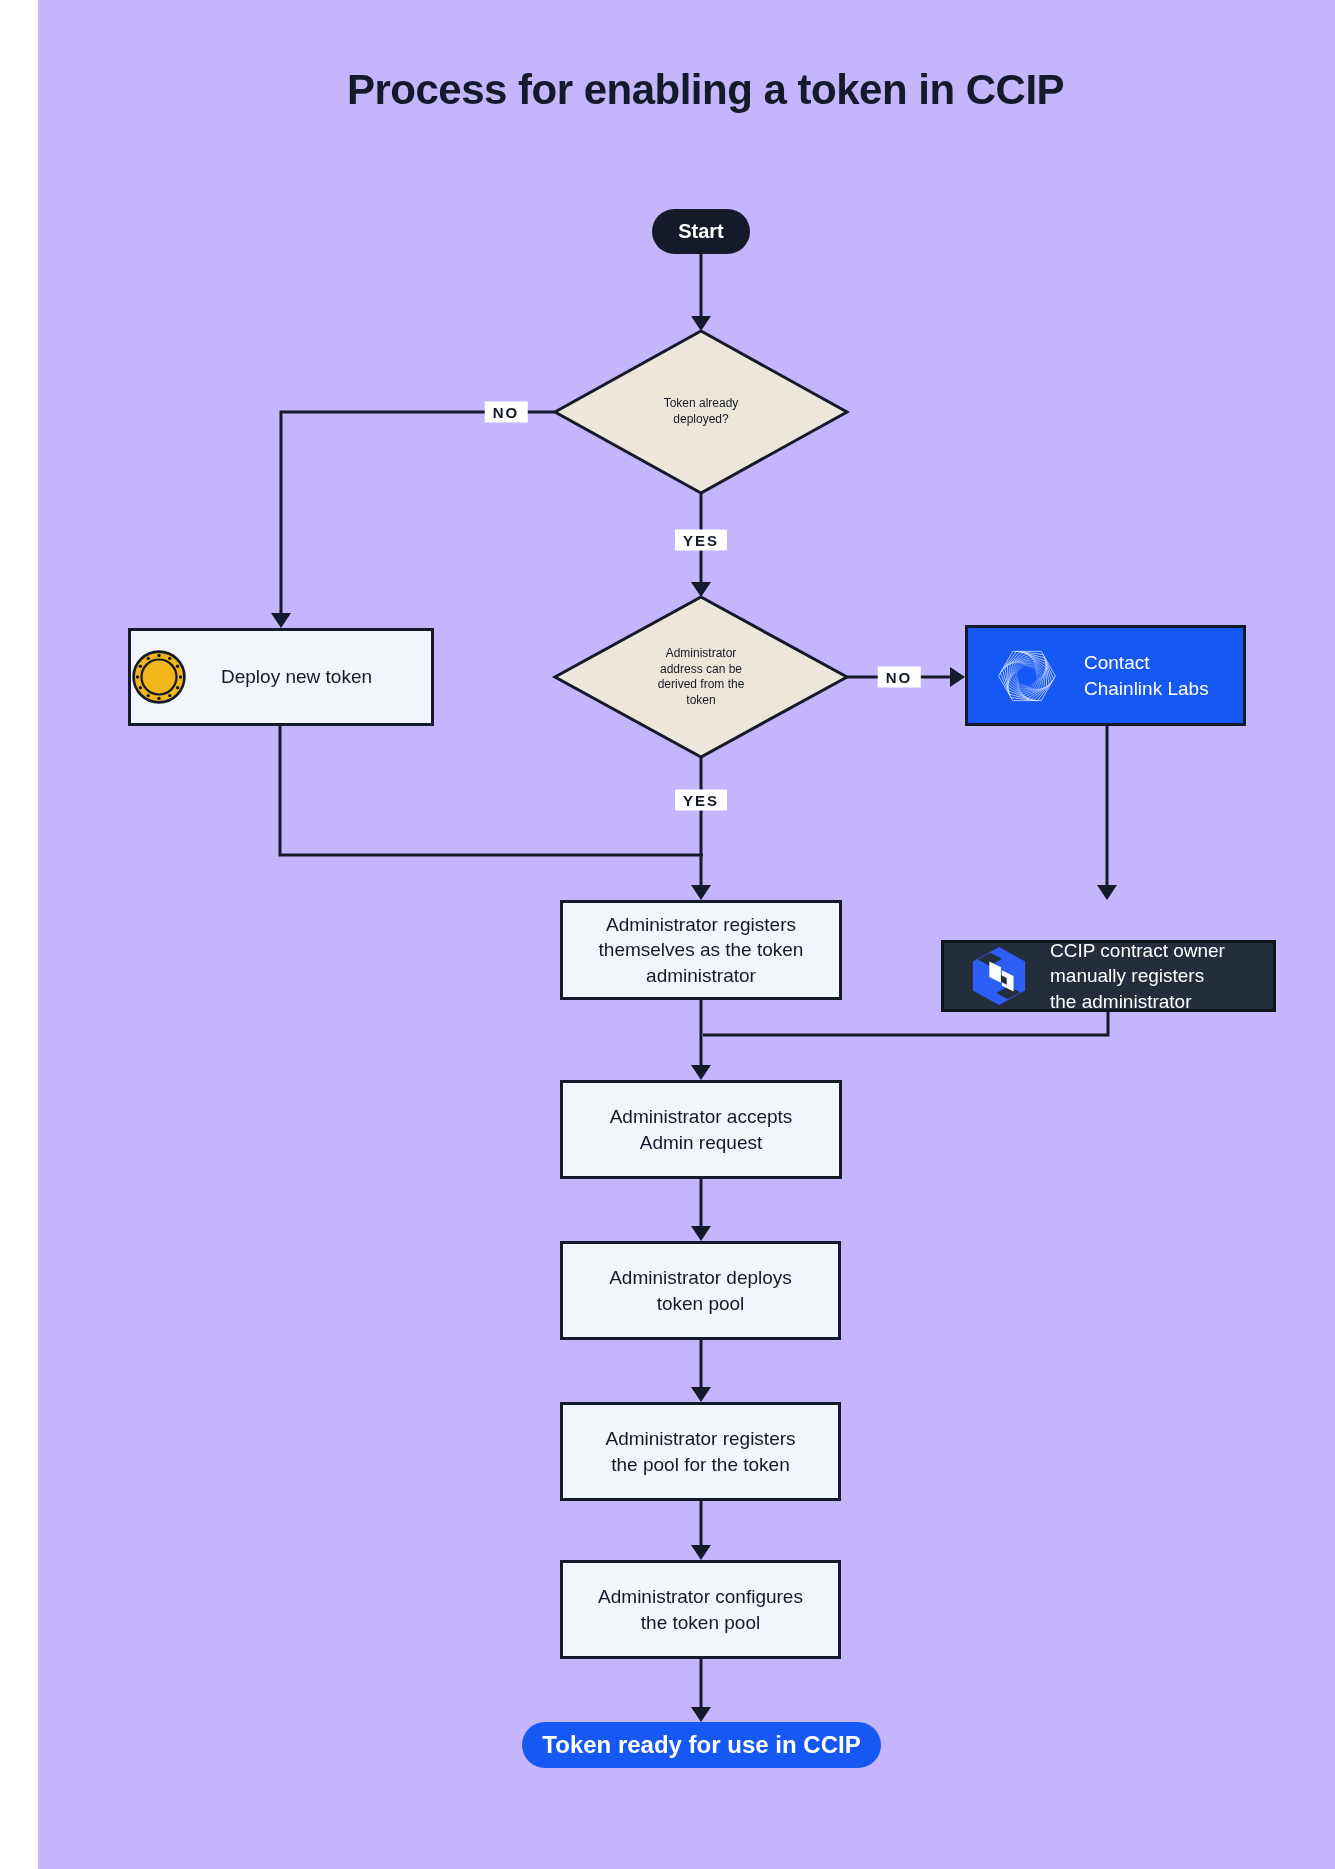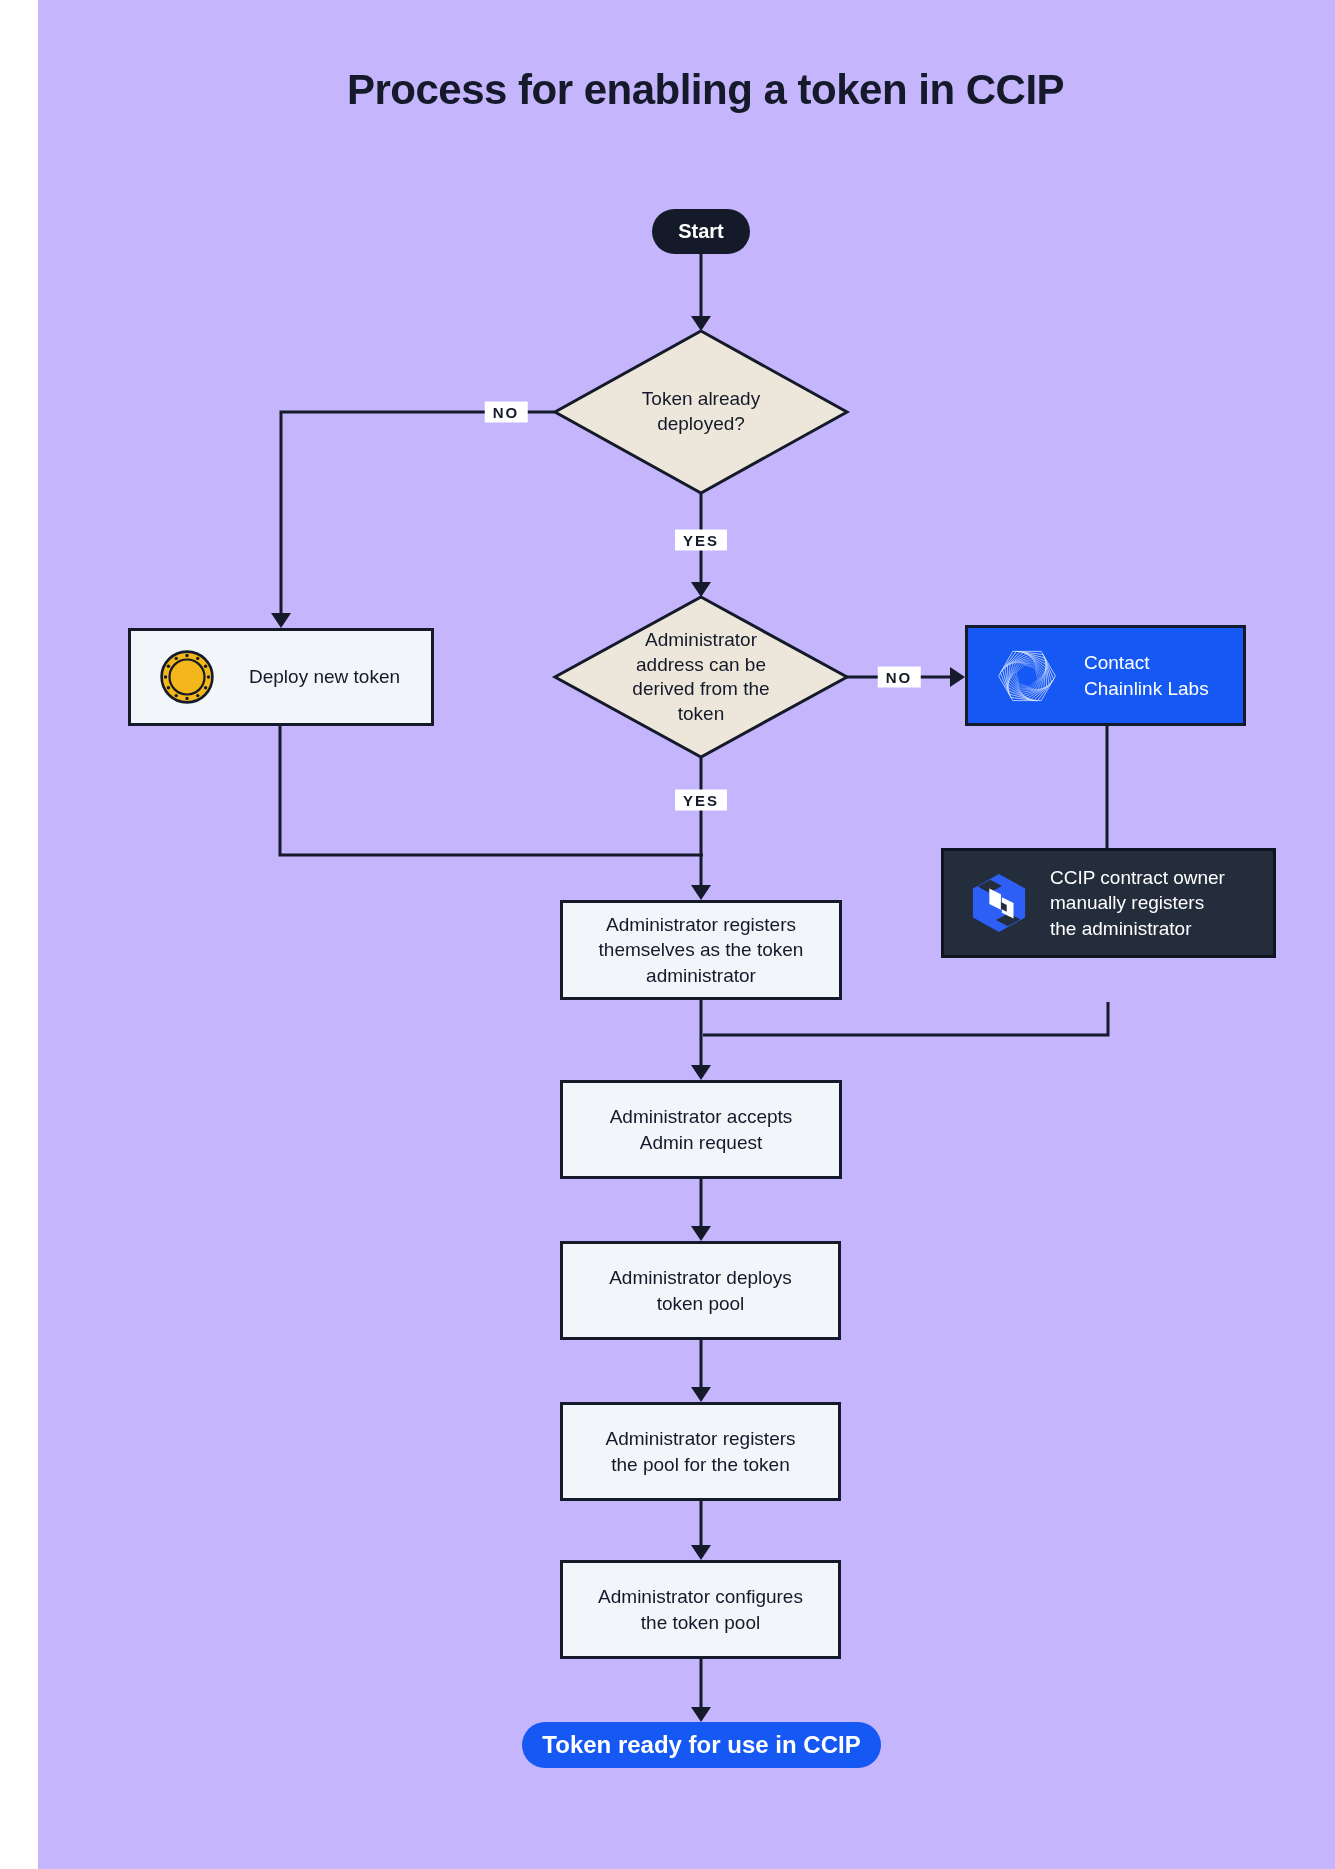--- a/index.html
+++ b/index.html
@@ -35,21 +35,21 @@
   .box{
     background:var(--box-fill);border:3px solid var(--ink);
     justify-content:center;text-align:center;
     font-size:19px;font-weight:500;line-height:1.32;white-space:pre-line;
   }
   .box.icon-row{justify-content:flex-start;text-align:left;}
   .box.blue{background:var(--accent-blue);color:#fff;}
   .box.dark{background:var(--dark-box-fill);border-color:var(--dark-box-border);color:#fff;}
   .diamond-label{
     position:absolute;transform:translate(-50%,-50%);text-align:center;
-    font-size:19px;font-weight:500;line-height:1.3;white-space:pre-line;color:var(--ink);
+    font-size:12px;font-weight:500;line-height:1.3;white-space:pre-line;color:var(--ink);
   }
   .edge-label{
     position:absolute;transform:translate(-50%,-50%);background:#fff;
     padding:2px 8px;font-size:15px;font-weight:700;letter-spacing:2px;color:var(--ink);
   }
   .icon{flex:0 0 auto;display:block;}
 </style>
 </head>
 <body>
 
@@ -104,21 +104,21 @@
   </div>
 
   <div class="diamond-label" style="left:663px;top:412px;width:190px;">Token already
 deployed?</div>
 
   <div class="edge-label" style="left:468px;top:412px;">NO</div>
   <div class="edge-label" style="left:663px;top:540px;">YES</div>
   <div class="edge-label" style="left:861px;top:677px;">NO</div>
   <div class="edge-label" style="left:663px;top:800px;">YES</div>
 
-  <div class="node box icon-row" style="left:90px;top:628px;width:306px;height:98px;padding-left:28px;gap:34px;">
+  <div class="node box icon-row" style="left:90px;top:628px;width:306px;height:98px;gap:34px;">
     <svg class="icon" width="56" height="56" viewBox="0 0 56 56">
       <circle cx="28" cy="28" r="25.4" fill="var(--coin-gold)" stroke="var(--ink)" stroke-width="2.6"></circle>
       <circle cx="28" cy="28" r="17.5" fill="none" stroke="var(--ink)" stroke-width="2.2"></circle>
       <g fill="var(--ink)">
         <circle cx="49.5" cy="28" r="1.7"></circle>
           <circle cx="46.6" cy="38.75" r="1.7"></circle>
         <circle cx="38.75" cy="46.6" r="1.7"></circle>
           <circle cx="28" cy="49.5" r="1.7"></circle>
         <circle cx="17.25" cy="46.6" r="1.7"></circle>
           <circle cx="9.4" cy="38.75" r="1.7"></circle>
@@ -156,21 +156,21 @@
       </g>
     </svg>
     <span>Contact
 Chainlink Labs</span>
   </div>
 
   <div class="node box" style="left:522px;top:900px;width:282px;height:100px;padding:0 20px;">Administrator registers
 themselves as the token
 administrator</div>
 
-  <div class="node box dark icon-row" style="left:903px;top:848px;width:335px;height:110px;padding-left:26px;gap:22px;">
+  <div class="node box dark icon-row" style="left:903px;top:940px;width:335px;height:72px;padding-left:26px;gap:22px;">
     <svg class="icon" width="58" height="60" viewBox="0 0 60 62">
       <polygon points="30,1 57,16 57,46 30,61 3,46 3,16" fill="#2d5ff6"></polygon>
       <polygon points="8,14 21,7 33,13.5 20,20.5" fill="var(--dark-box-fill)"></polygon>
       <polygon points="52,48 39,55 27,48.5 40,41.5" fill="var(--dark-box-fill)"></polygon>
       <polygon points="20,16 32,22 32,38 20,32" fill="#ffffff"></polygon>
       <polygon points="33,25 45,31 45,47 33,41" fill="#ffffff"></polygon>
       <polygon points="32,30 38,33 38,40 32,37" fill="var(--dark-box-fill)"></polygon>
     </svg>
     <span>CCIP contract owner
 manually registers

